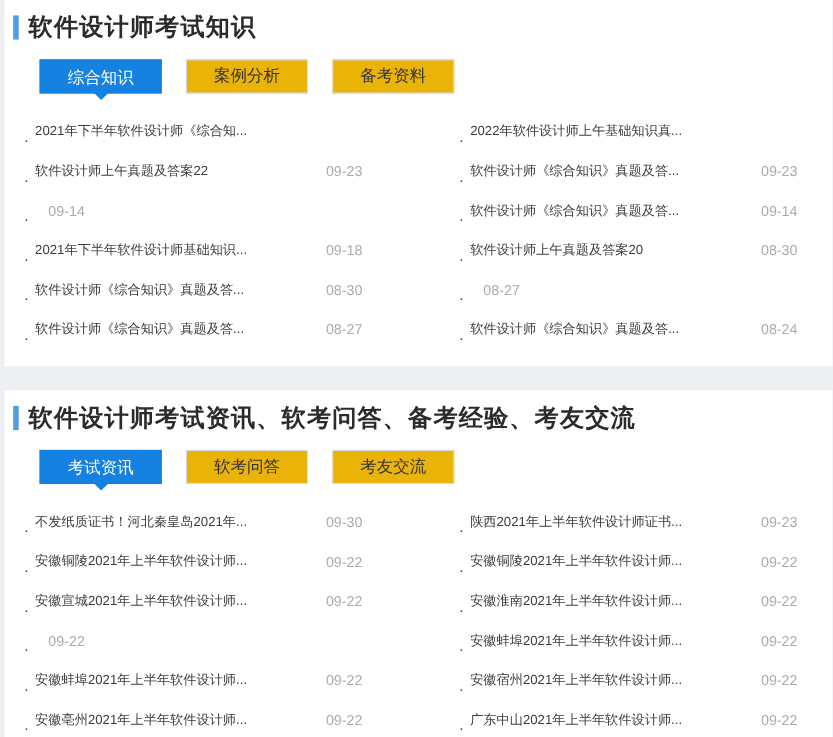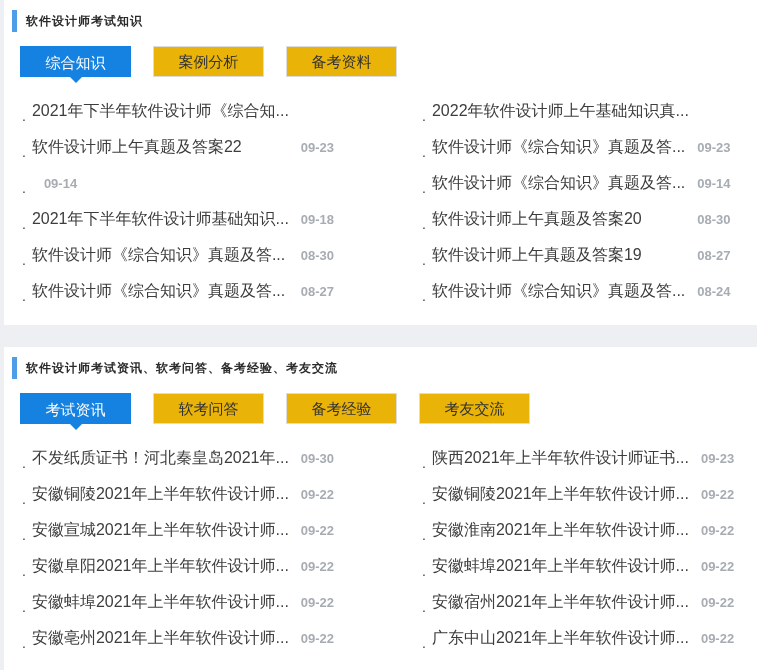--- a/index.html
+++ b/index.html
@@ -17,26 +17,26 @@
   .section + .section { margin-top:22px; }
   .section-header {
     display:flex; align-items:center;
     padding-left:8px; margin-bottom:14px;
   }
   .accent-bar {
     width:5px; height:22px; background:#4d9de8;
     margin-right:9px; flex:0 0 auto;
   }
   .section-title {
-    font-size:12px; font-weight:bold; color:#2b2b2b;
+    font-size:22px; font-weight:bold; color:#2b2b2b;
     letter-spacing:1px; white-space:nowrap;
   }
   .tabs {
     display:flex; gap:22px;
-    padding-left:16px; margin-bottom:16px;
+    padding-left:32px; margin-bottom:16px;
   }
   .tab {
     width:111px; height:31px; line-height:29px;
     text-align:center; font-size:15px; color:#333;
     background:#eab308; border:1px solid #dcdcdc;
     cursor:pointer; position:relative; white-space:nowrap;
   }
   .tab.active {
     background:#1581e0; color:#fff; border-color:#1581e0;
     line-height:31px;
@@ -55,27 +55,27 @@
   ul.article-list { list-style:none; margin:0; padding:0; }
   ul.article-list li {
     height:36px; display:flex; align-items:center;
     overflow:hidden;
   }
   .dot {
     color:#404040; font-size:14px; margin-right:6px;
     align-self:flex-end; line-height:26px; flex:0 0 auto;
   }
   .article-link {
-    font-size:16px; color:#3d3d3d; text-decoration:none;
+    font-size:12px; color:#3d3d3d; text-decoration:none;
     white-space:nowrap; overflow:hidden; flex:1 1 auto;
     cursor:pointer;
   }
   .article-date {
     font-size:13px; color:#a7acb3; margin-left:12px;
-    flex:0 0 auto; white-space:nowrap;font-weight:bold;
+    flex:0 0 auto; white-space:nowrap;
   }
 </style>
 </head>
 <body>
 
 <div class="section">
   <div class="section-header">
     <span class="accent-bar"></span>
     <span class="section-title">软件设计师考试知识</span>
   </div>
@@ -132,41 +132,39 @@
         <a class="article-link">软件设计师《综合知识》真题及答...</a>
         <span class="article-date">09-14</span>
       </li>
       <li>
         <span class="dot">.</span>
         <a class="article-link">软件设计师上午真题及答案20</a>
         <span class="article-date">08-30</span>
       </li>
       <li>
         <span class="dot">.</span>
-        <a class="article-link">软件设计师上午真题及答案19</a>
         <span class="article-date">08-27</span>
       </li>
       <li>
         <span class="dot">.</span>
         <a class="article-link">软件设计师《综合知识》真题及答...</a>
         <span class="article-date">08-24</span>
       </li>
     </ul>
   </div>
 </div>
 
 <div class="section">
   <div class="section-header">
     <span class="accent-bar"></span>
     <span class="section-title">软件设计师考试资讯、软考问答、备考经验、考友交流</span>
   </div>
   <div class="tabs">
     <div class="tab active">考试资讯</div>
     <div class="tab">软考问答</div>
-    <div class="tab">备考经验</div>
     <div class="tab">考友交流</div>
   </div>
   <div class="list-grid">
     <ul class="article-list">
       <li>
         <span class="dot">.</span>
         <a class="article-link">不发纸质证书！河北秦皇岛2021年...</a>
         <span class="article-date">09-30</span>
       </li>
       <li>
@@ -174,21 +172,20 @@
         <a class="article-link">安徽铜陵2021年上半年软件设计师...</a>
         <span class="article-date">09-22</span>
       </li>
       <li>
         <span class="dot">.</span>
         <a class="article-link">安徽宣城2021年上半年软件设计师...</a>
         <span class="article-date">09-22</span>
       </li>
       <li>
         <span class="dot">.</span>
-        <a class="article-link">安徽阜阳2021年上半年软件设计师...</a>
         <span class="article-date">09-22</span>
       </li>
       <li>
         <span class="dot">.</span>
         <a class="article-link">安徽蚌埠2021年上半年软件设计师...</a>
         <span class="article-date">09-22</span>
       </li>
       <li>
         <span class="dot">.</span>
         <a class="article-link">安徽亳州2021年上半年软件设计师...</a>

